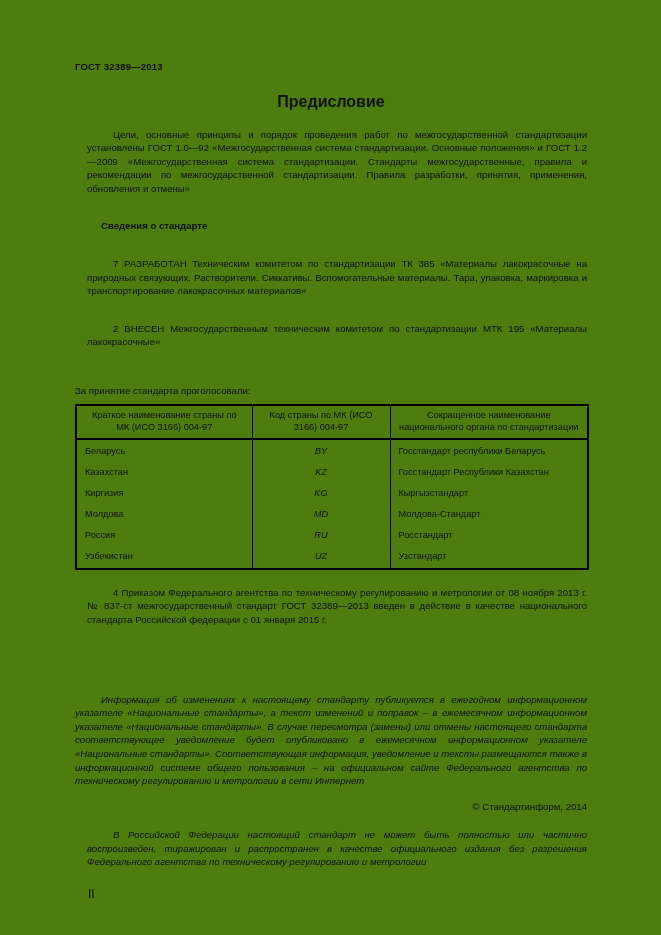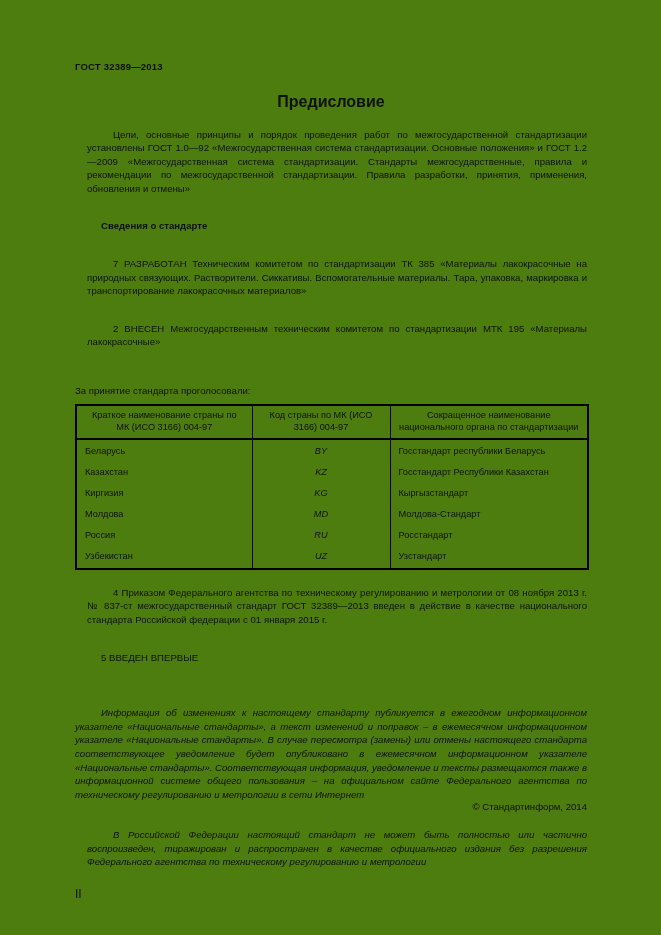--- a/index.html
+++ b/index.html
@@ -121,21 +121,21 @@
   .spacer-lg { height: 42px; }
 
   .copyright {
     font-size: 9.6px;
     line-height: 13.6px;
     text-align: right;
     margin: 0;
   }
   .page-number {
     position: absolute;
-    left: 75px;
+    left: 88px;
     top: 888px;
     font-size: 12px;
     line-height: 1;
   }
   .block-5 {
     font-size: 9.6px;
     line-height: 13.6px;
     margin: 0;
     text-indent: 26px;
   }
@@ -216,21 +216,20 @@
           <td class="c-code">UZ</td>
           <td class="c-org">Узстандарт</td>
         </tr>
       </tbody>
     </table>
 
     <p class="body-par">4 Приказом Федерального агентства по техническому регулированию и метрологии от 08 ноября 2013 г. № 837-ст межгосударственный стандарт ГОСТ 32389—2013 введен в действие в качестве национального стандарта Российской федерации с 01 января 2015 г.</p>
 
     <div class="spacer-sm"></div>
 
-    <p class="block-5">5 ВВЕДЕН ВПЕРВЫЕ</p>
 
     <div class="spacer-lg"></div>
 
     <p class="italic-par">Информация об изменениях к настоящему стандарту публикуется в ежегодном информационном указателе «Национальные стандарты», а текст изменений и поправок – в ежемесячном информационном указателе «Национальные стандарты». В случае пересмотра (замены) или отмены настоящего стандарта соответствующее уведомление будет опубликовано в ежемесячном информационном указателе «Национальные стандарты». Соответствующая информация, уведомление и тексты размещаются также в информационной системе общего пользования – на официальном сайте Федерального агентства по техническому регулированию и метрологии в сети Интернет</p>
 
   </div>
 
   <div style="position:absolute; left:75px; top:800px; width:512px;">
     <p class="copyright">© Стандартинформ, 2014</p>
   </div>

